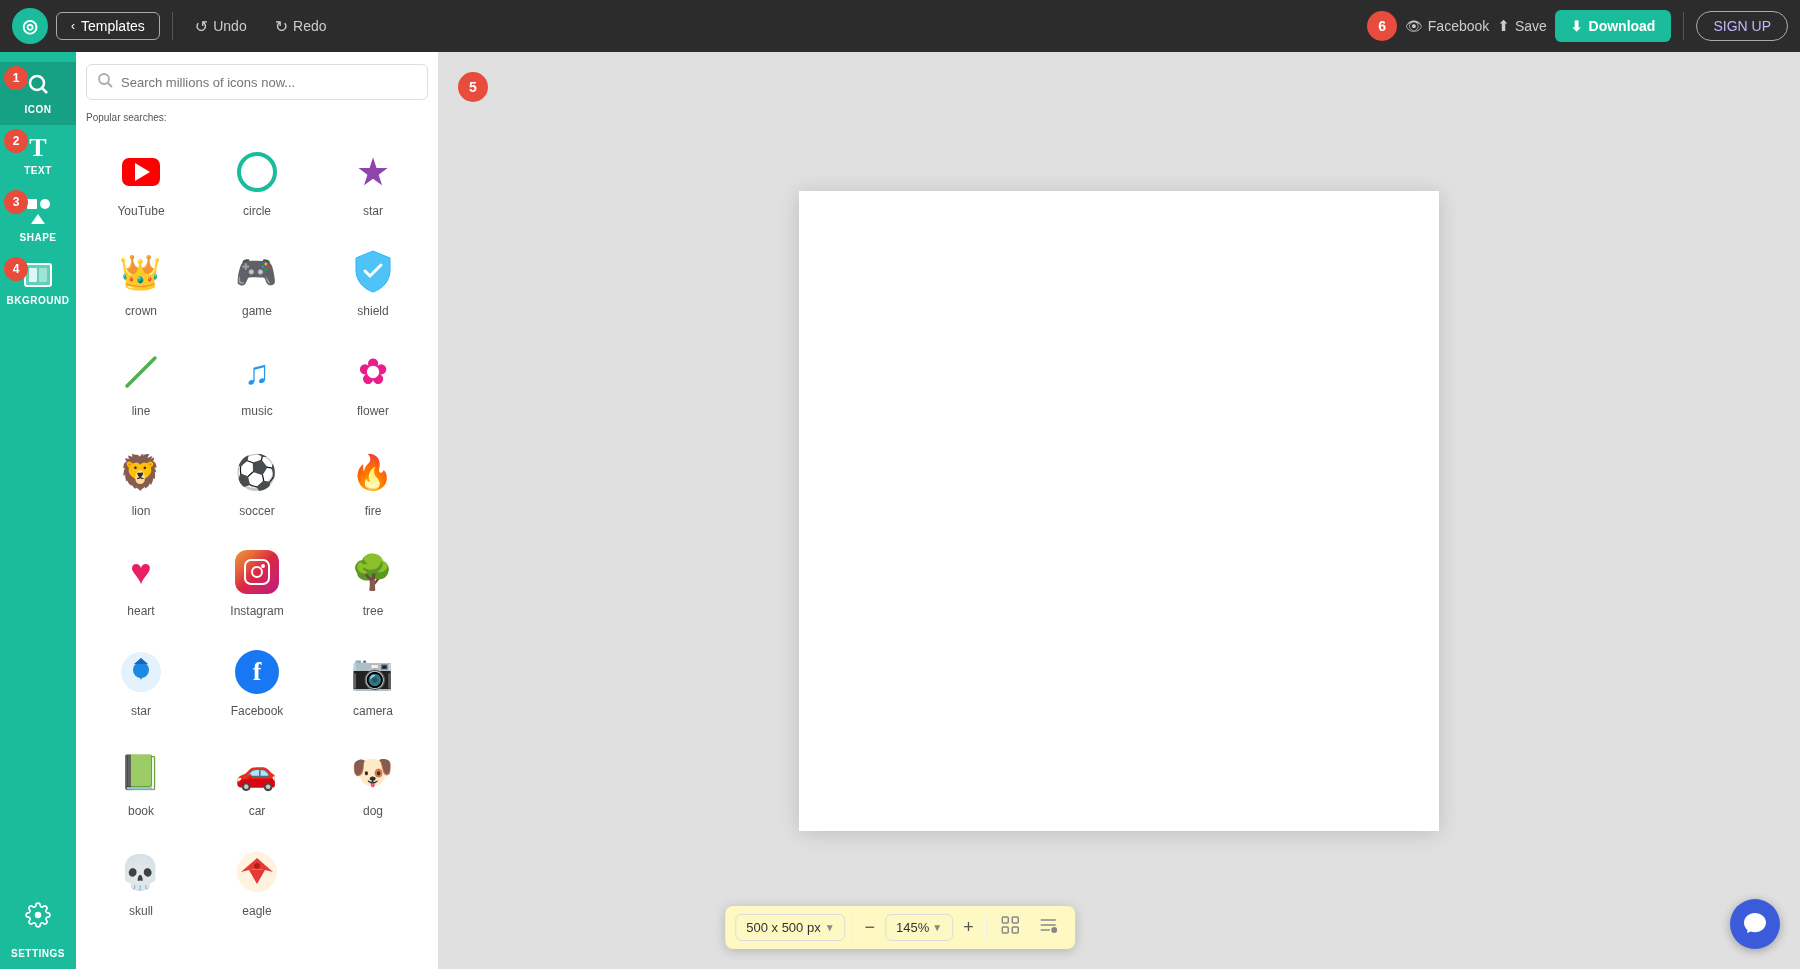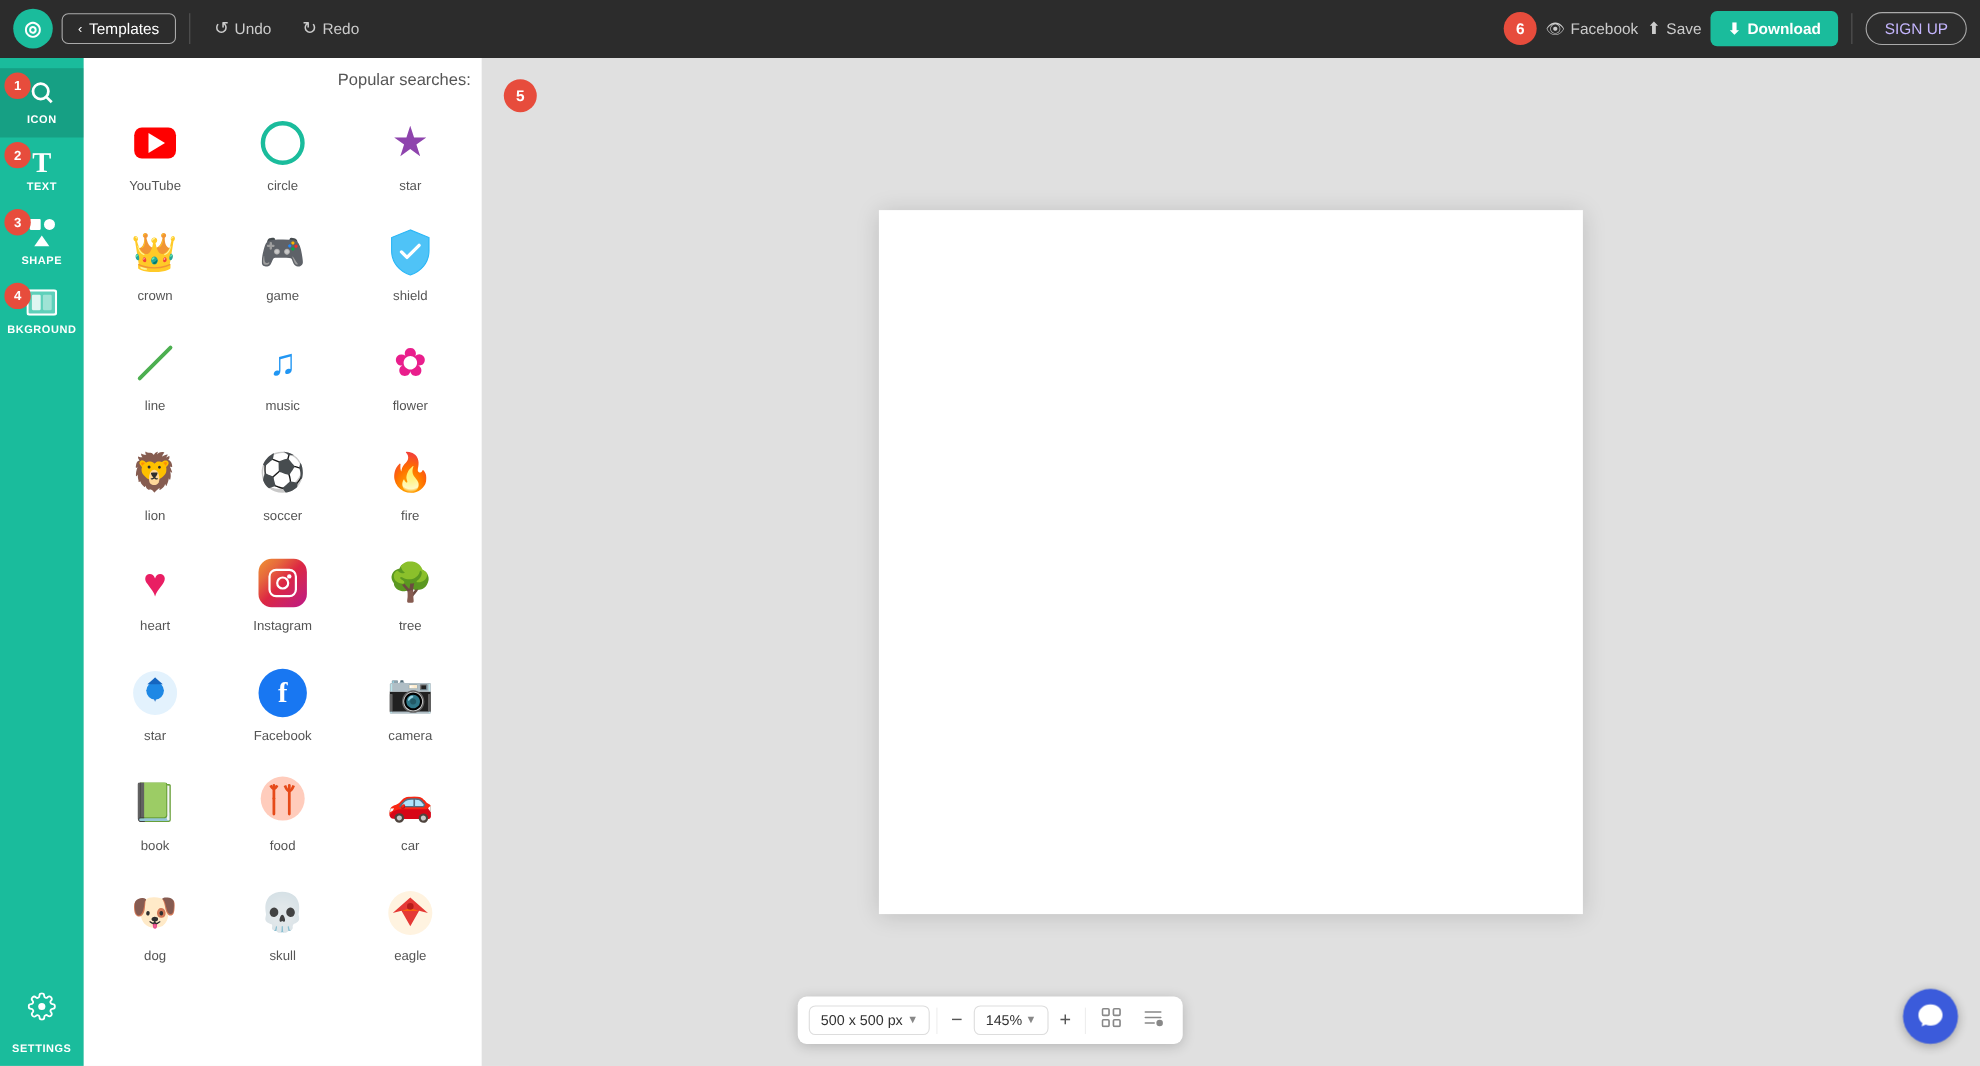--- a/index.html
+++ b/index.html
@@ -154,24 +154,23 @@
       margin-bottom: 12px;
     }
     .search-bar input {
       border: none; outline: none;
       font-size: 13px; color: #555;
       flex: 1;
       background: transparent;
     }
     .search-icon-svg { color: #aaa; font-size: 16px; flex-shrink: 0; }
     .popular-label {
-      font-size: 15px; color: #555;
+      font-size: 10px; color: #555;
       margin-bottom: 10px;
       font-weight: 500;
-      text-align: right;
     }
     .icon-grid {
       display: grid;
       grid-template-columns: repeat(3, 1fr);
       gap: 6px;
     }
     .icon-item {
       display: flex;
       flex-direction: column;
       align-items: center;
@@ -223,21 +222,21 @@
 
     
     .bottom-toolbar {
       position: fixed;
       bottom: 20px;
       left: 50%;
       transform: translateX(-50%);
       display: flex;
       align-items: center;
       gap: 4px;
-      background: #ffffff;
+      background: #fef9c3;
       border-radius: 8px;
       padding: 6px 10px;
       box-shadow: 0 2px 12px rgba(0,0,0,0.2);
       z-index: 200;
     }
     .size-selector {
       display: flex; align-items: center; gap: 4px;
       border: 1px solid #ddd;
       border-radius: 6px;
       padding: 5px 10px;
@@ -365,20 +364,29 @@
         <svg width="26" height="26" viewBox="0 0 24 24" fill="white">
           <path d="M12 15a3 3 0 100-6 3 3 0 000 6z"></path>
           <path d="M19.4 15a1.65 1.65 0 00.33 1.82l.06.06a2 2 0 010 2.83 2 2 0 01-2.83 0l-.06-.06a1.65 1.65 0 00-1.82-.33 1.65 1.65 0 00-1 1.51V21a2 2 0 01-4 0v-.09A1.65 1.65 0 009 19.4a1.65 1.65 0 00-1.82.33l-.06.06a2 2 0 01-2.83-2.83l.06-.06A1.65 1.65 0 004.68 15a1.65 1.65 0 00-1.51-1H3a2 2 0 010-4h.09A1.65 1.65 0 004.6 9a1.65 1.65 0 00-.33-1.82l-.06-.06a2 2 0 012.83-2.83l.06.06A1.65 1.65 0 009 4.68a1.65 1.65 0 001-1.51V3a2 2 0 014 0v.09a1.65 1.65 0 001 1.51 1.65 1.65 0 001.82-.33l.06-.06a2 2 0 012.83 2.83l-.06.06A1.65 1.65 0 0019.4 9a1.65 1.65 0 001.51 1H21a2 2 0 010 4h-.09a1.65 1.65 0 00-1.51 1z" stroke="white" stroke-width="1.5" fill="none"></path>
         </svg>
       </div>
       <div class="tool-label">SETTINGS</div>
     </div>
   </div>
 
   <div class="icon-panel">
+    <div class="search-bar">
+      <span class="search-icon-svg">
+        <svg width="16" height="16" viewBox="0 0 16 16" fill="none">
+          <circle cx="7" cy="7" r="5" stroke="#aaa" stroke-width="1.8"></circle>
+          <line x1="11" y1="11" x2="15" y2="15" stroke="#aaa" stroke-width="1.8"></line>
+        </svg>
+      </span>
+      <input type="text" value="" placeholder="Search millions of icons now..." style="">
+    </div>
     <div class="popular-label">Popular searches:</div>
     <div class="icon-grid">
 
       <div class="icon-item">
         <div class="icon-visual">
           <div style="width:52px;height:52px;border-radius:50%;background:#fff;display:flex;align-items:center;justify-content:center;">
             <div style="width:38px;height:28px;background:#ff0000;border-radius:7px;display:flex;align-items:center;justify-content:center;">
               <div style="width:0;height:0;border-top:9px solid transparent;border-bottom:9px solid transparent;border-left:15px solid white;margin-left:3px;"></div>
             </div>
           </div>
@@ -524,35 +532,20 @@
         <div class="icon-name">camera</div>
       </div>
 
       <div class="icon-item">
         <div class="icon-visual">
           <div style="font-size:34px;line-height:1;">📗</div>
         </div>
         <div class="icon-name">book</div>
       </div>
 
-      <div class="icon-item">
-        <div class="icon-visual">
-          <div style="font-size:34px;color:#f44336;">
-            <svg width="44" height="44" viewBox="0 0 44 44">
-              <circle cx="22" cy="22" r="20" fill="#ffccbc"></circle>
-              <line x1="14" y1="10" x2="14" y2="22" stroke="#e64a19" stroke-width="2.5" stroke-linecap="round"></line>
-              <line x1="14" y1="22" x2="14" y2="36" stroke="#e64a19" stroke-width="2.5" stroke-linecap="round"></line>
-              <path d="M11 10 Q14 16 17 10" fill="none" stroke="#e64a19" stroke-width="2.5"></path>
-              <line x1="28" y1="10" x2="28" y2="36" stroke="#e64a19" stroke-width="2.5" stroke-linecap="round"></line>
-              <path d="M24 10 Q28 20 32 10" fill="none" stroke="#e64a19" stroke-width="2.5"></path>
-            </svg>
-          </div>
-        </div>
-        <div class="icon-name">food</div>
-      </div>
 
       <div class="icon-item">
         <div class="icon-visual">
           <div style="font-size:34px;line-height:1;">🚗</div>
         </div>
         <div class="icon-name">car</div>
       </div>
 
       <div class="icon-item">
         <div class="icon-visual">

